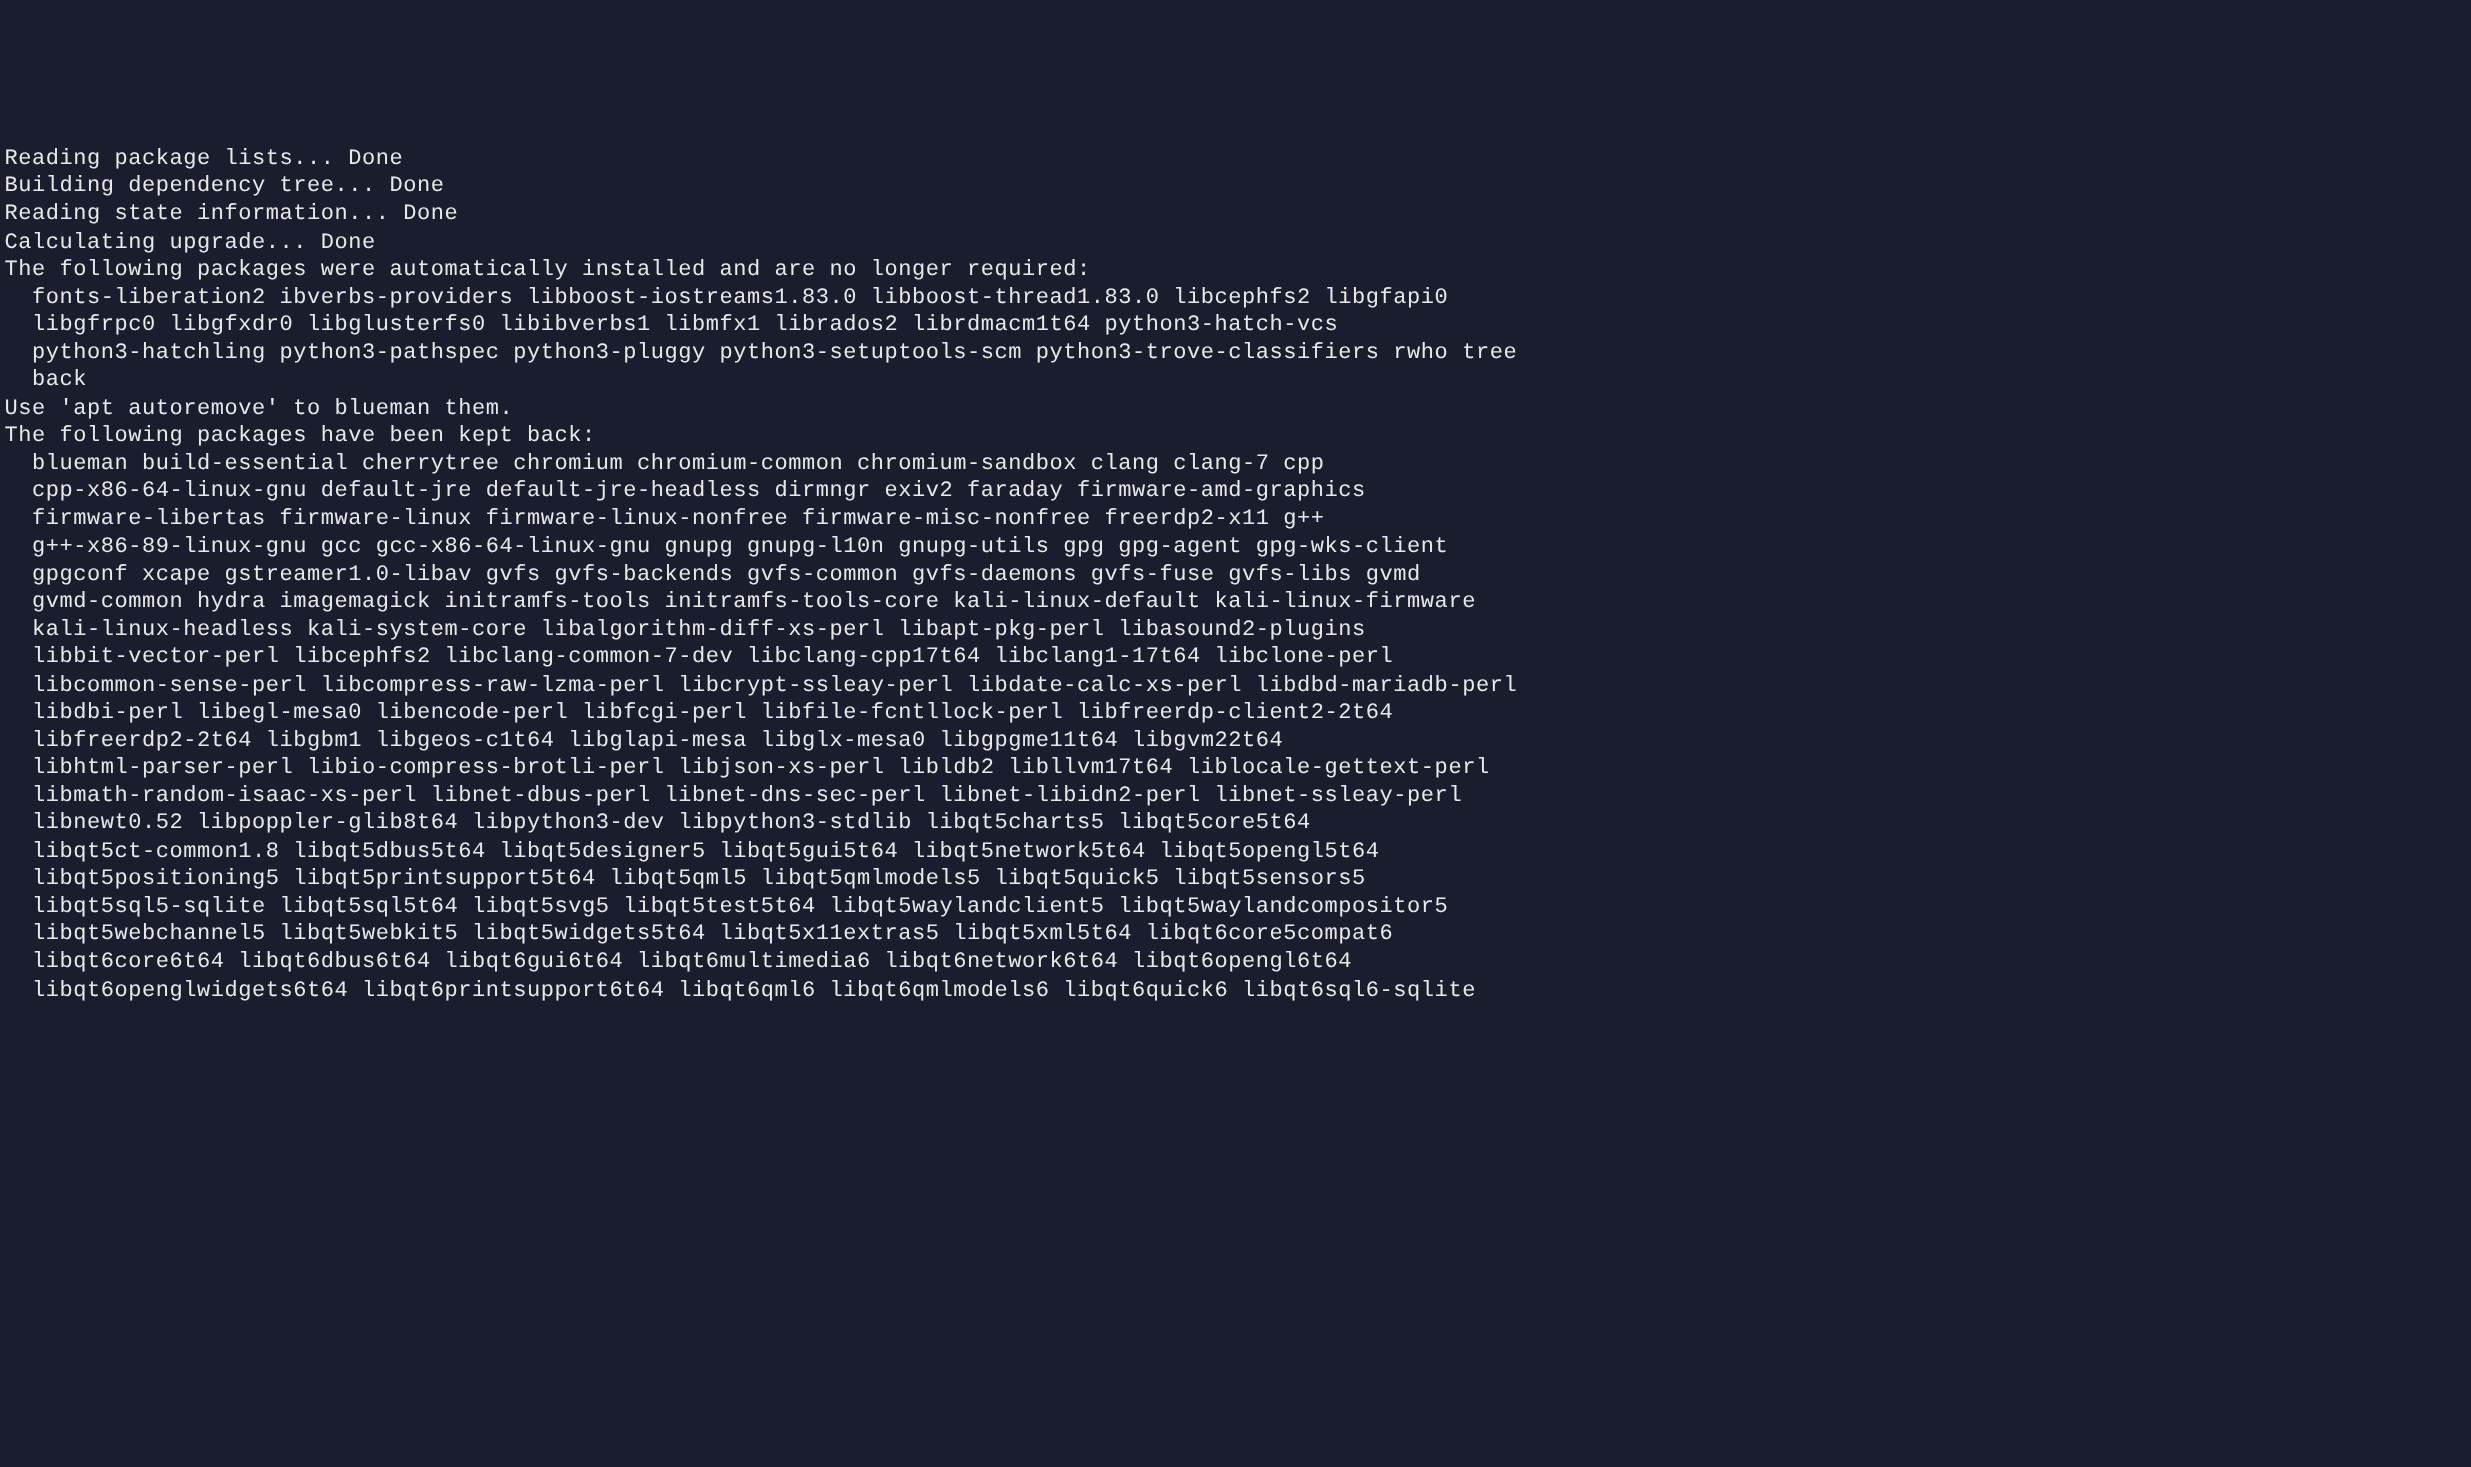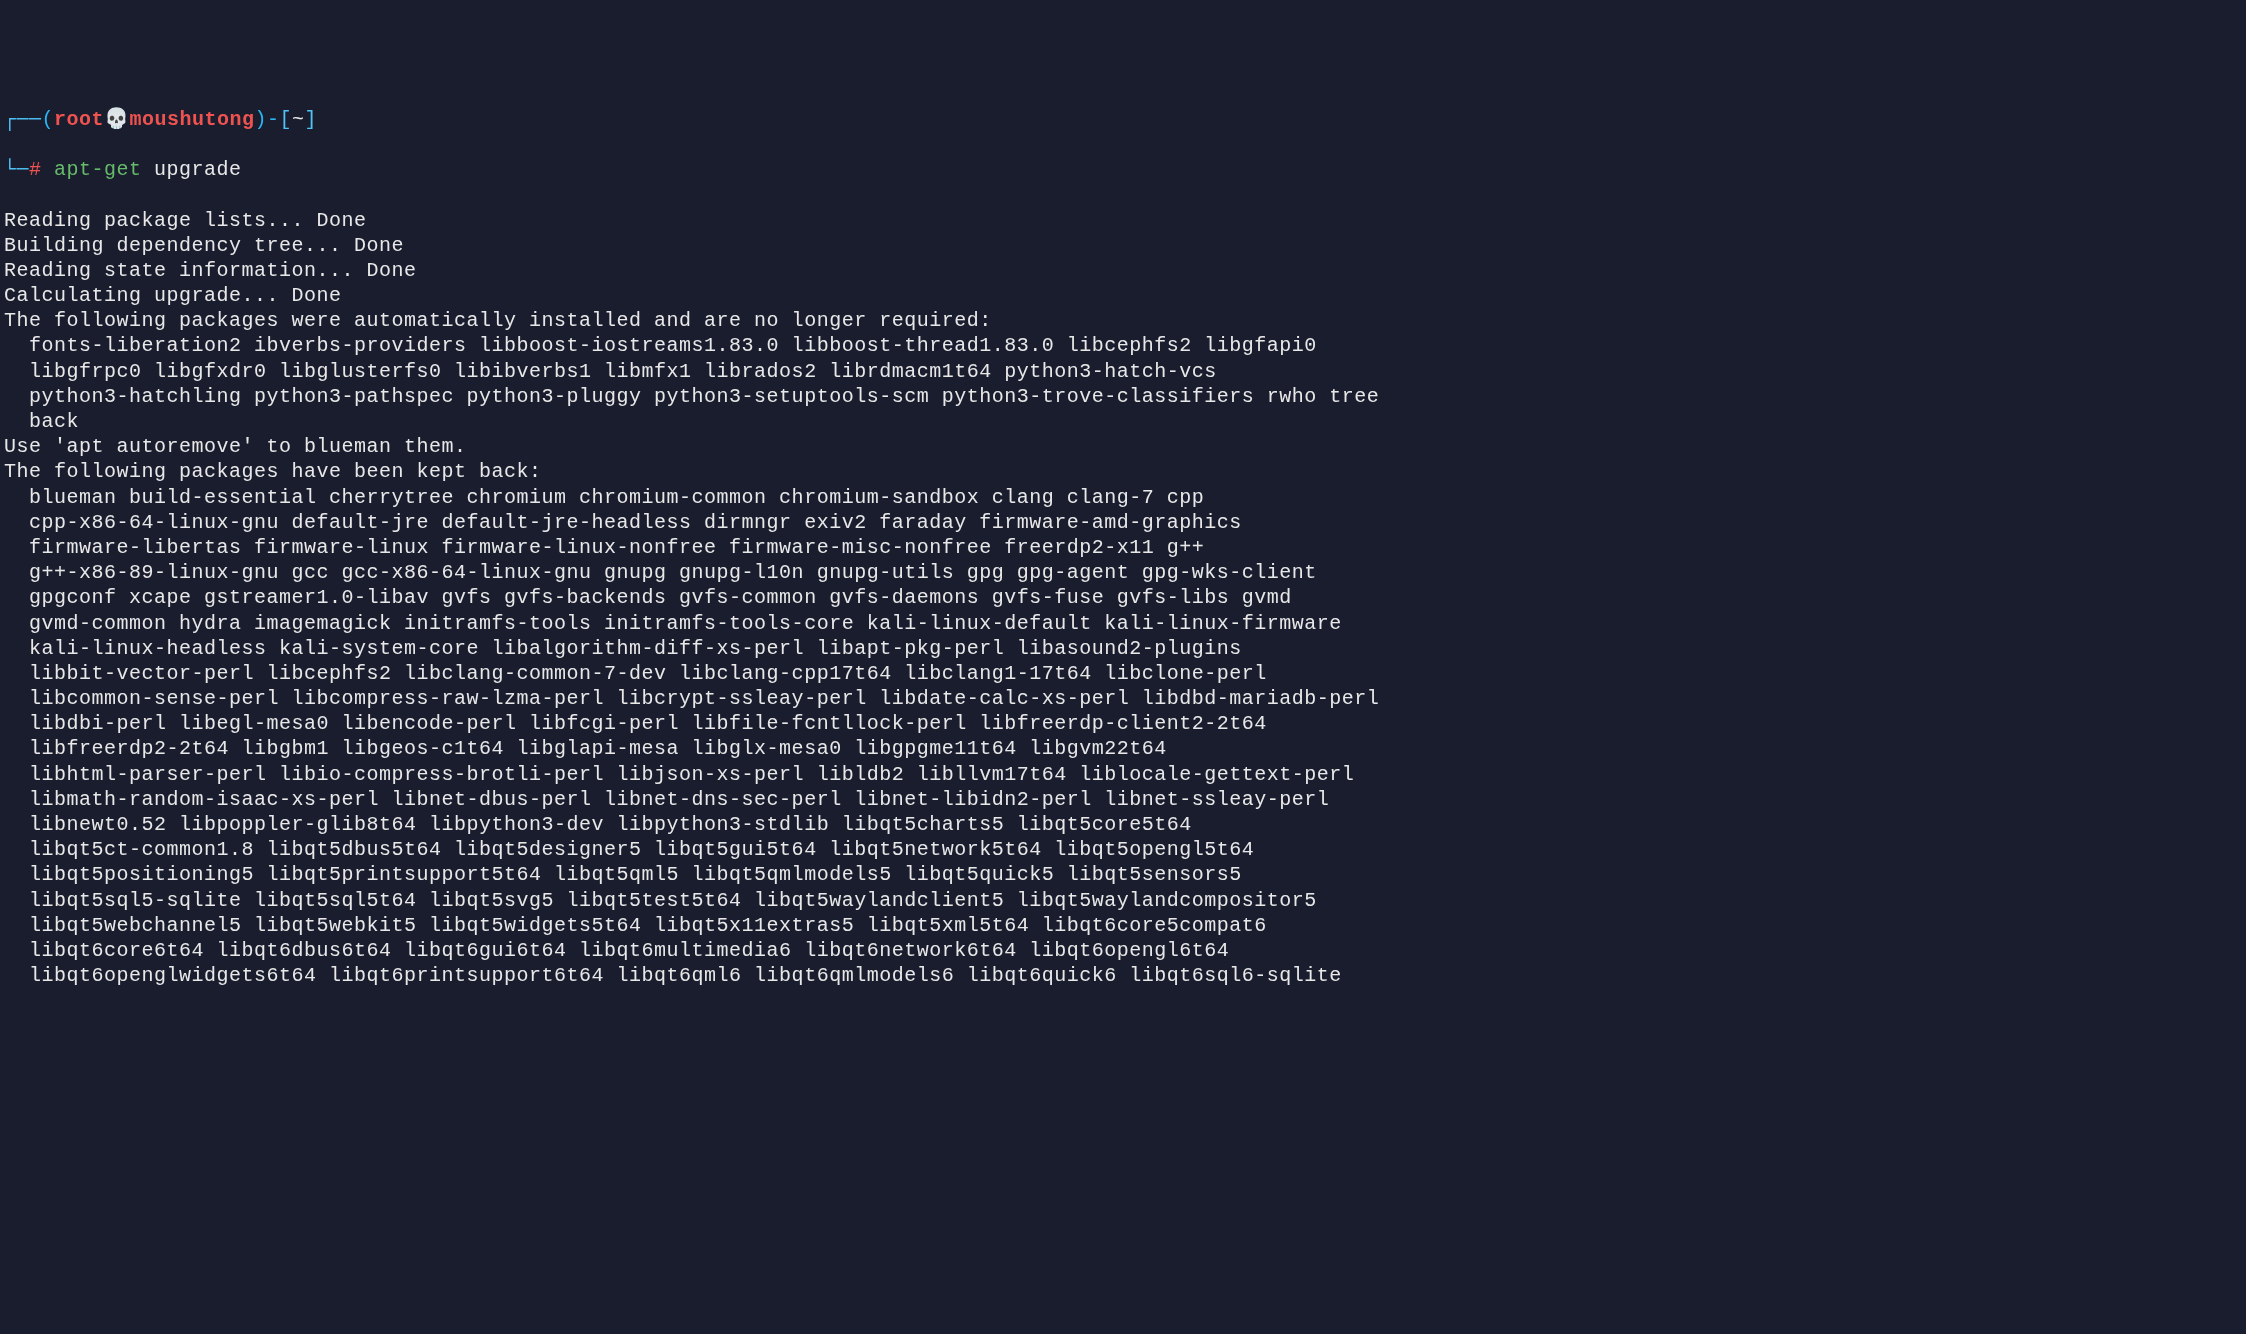--- a/index.html
+++ b/index.html
@@ -56,22 +56,21 @@
     .output {
       color: #e8e8e8;
       margin-top: 44px;
     }
   </style>
 </head>
 <body>
 
 
 
-<div><span class="prompt-line"><span class="bracket">┌──</span><span class="paren">(</span><span class="user">root</span><span class="skull">💀</span><span class="host">moushutong</span><span class="paren">)</span><span class="dash">-</span><span class="bracket">[</span><span class="tilde">~</span><span class="bracket">]</span></span>
-<span class="prompt-line"><span class="bracket">└─</span><span class="hash">#</span> <span class="cmd-highlight">apt-get</span> <span class="cmd-arg">upgrade</span></span>
+<div>
 <span class="output">Reading package lists... Done</span>
 <span class="output">Building dependency tree... Done</span>
 <span class="output">Reading state information... Done</span>
 <span class="output">Calculating upgrade... Done</span>
 <span class="output">The following packages were automatically installed and are no longer required:</span>
 <span class="output">  fonts-liberation2 ibverbs-providers libboost-iostreams1.83.0 libboost-thread1.83.0 libcephfs2 libgfapi0</span>
 <span class="output">  libgfrpc0 libgfxdr0 libglusterfs0 libibverbs1 libmfx1 librados2 librdmacm1t64 python3-hatch-vcs</span>
 <span class="output">  python3-hatchling python3-pathspec python3-pluggy python3-setuptools-scm python3-trove-classifiers rwho tree</span>
 <span class="output">  back</span>
 <span class="output">Use 'apt autoremove' to blueman them.</span>

